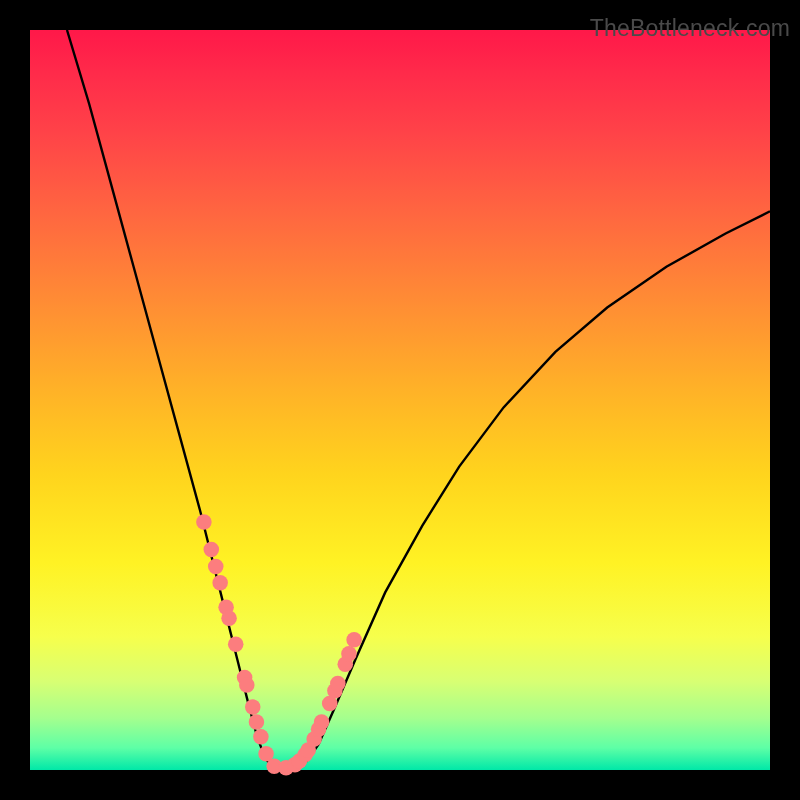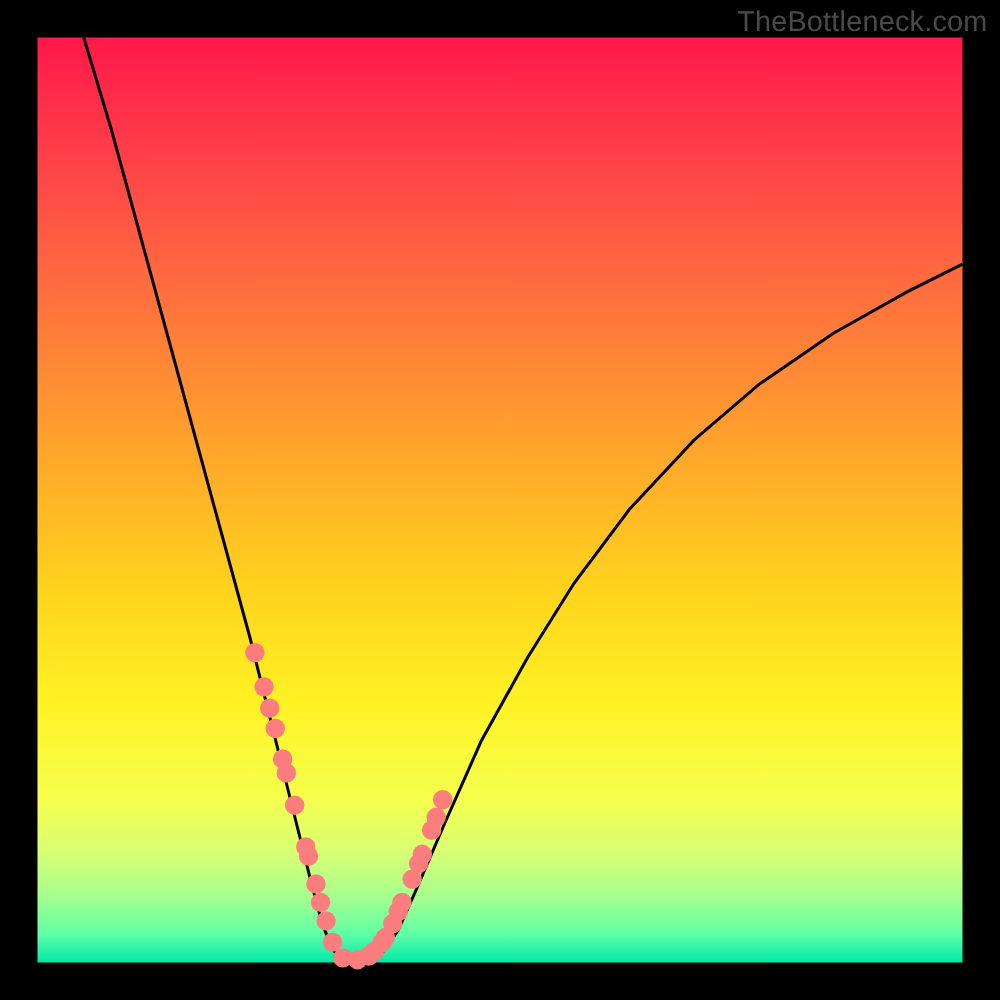--- a/index.html
+++ b/index.html
@@ -12,21 +12,21 @@
     font-family: Arial, Helvetica, sans-serif;
   }
   .frame {
     position: relative;
     width: 800px;
     height: 800px;
     background: #000;
   }
   .watermark {
     position: absolute;
-    top: 4px;
+    top: 15px;
     right: 10px;
     color: #4a4a4a;
     font-size: 23px;
     font-weight: 400;
     letter-spacing: 0.2px;
     z-index: 20;
     user-select: none;
   }
   .plot-area {
     position: absolute;

